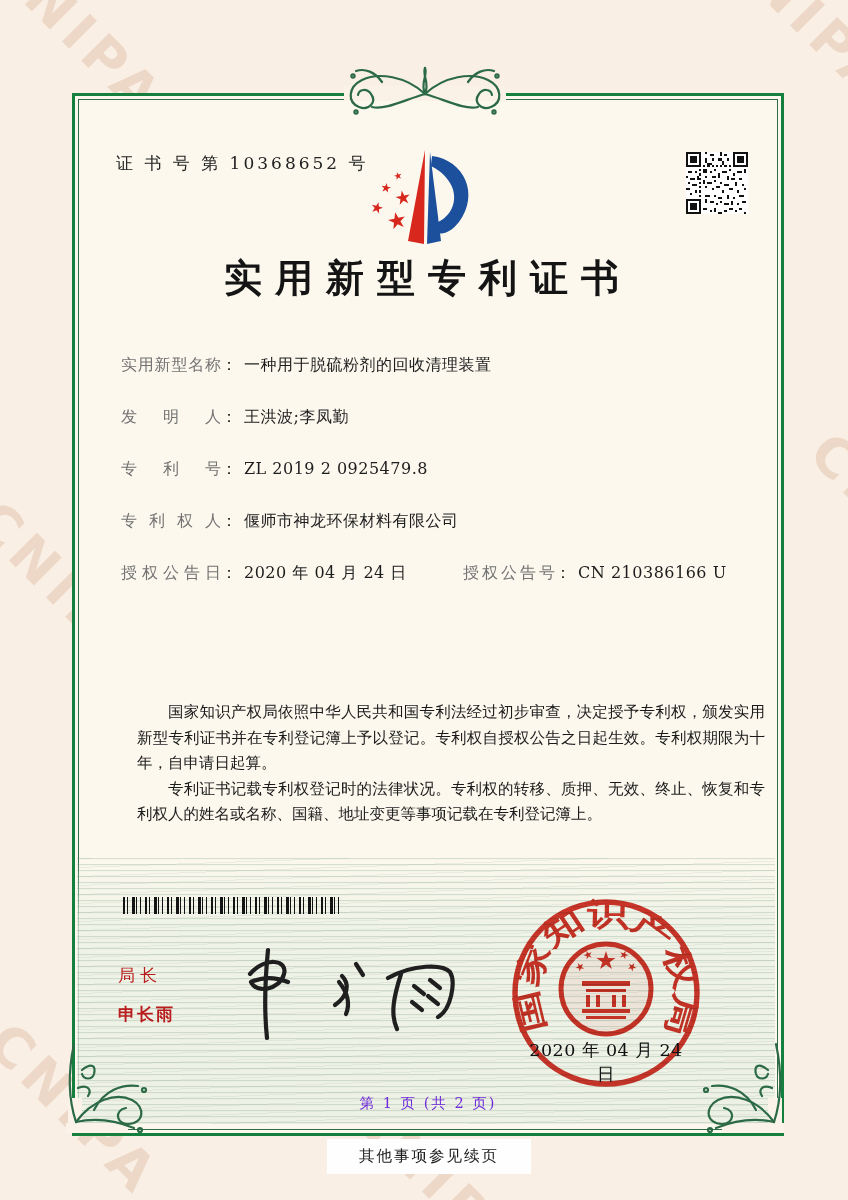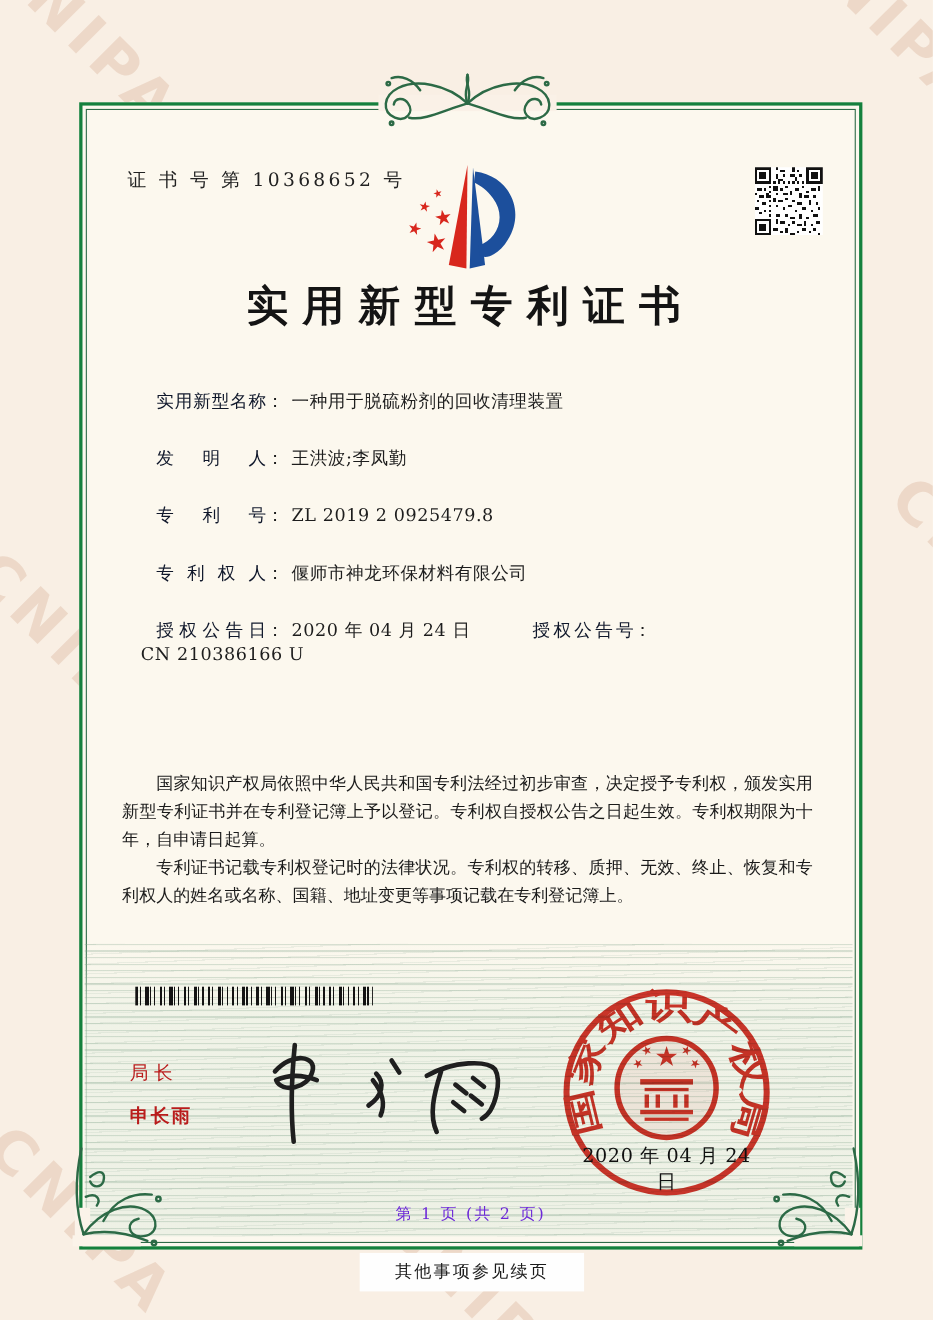--- a/index.html
+++ b/index.html
@@ -35,27 +35,27 @@
   .qr{position:absolute;left:611px;top:56px;z-index:3;}
   .title{
     position:absolute;left:0;top:157px;width:100%;text-align:center;
     font-size:38px;font-weight:bold;letter-spacing:13px;color:#141414;z-index:3;
   }
   
   .fields{position:absolute;left:46px;top:258px;width:624px;z-index:3;font-size:16px;}
   .frow{height:52px;line-height:22px;}
   .flabel{
     display:inline-block;width:100px;text-align:justify;text-align-last:justify;
-    vertical-align:top;color:#0f172a;margin-left:21px;
+    vertical-align:top;color:#737373;
   }
   .fcolon{display:inline-block;vertical-align:top;}
   .fvalue{display:inline-block;vertical-align:top;padding-left:7px;letter-spacing:0.5px;max-width:500px;}
   .fgroup{display:inline-block;width:337px;vertical-align:top;}
   
-  .paras{position:absolute;left:36px;top:604px;width:628px;z-index:3;}
+  .paras{position:absolute;left:62px;top:604px;width:628px;z-index:3;}
   .paras p{
     margin:0;text-indent:2em;font-size:15.5px;line-height:25.5px;
     text-align:justify;color:#1a1a1a;
   }
   
   .guilloche{
     position:absolute;left:2px;top:762px;width:698px;height:266px;z-index:2;
     background:
       repeating-linear-gradient(180deg, rgba(130,165,140,0.30) 0 1px, rgba(130,165,140,0.04) 1px 2px, rgba(255,255,255,0) 2px 6px),
       repeating-linear-gradient(178deg, rgba(140,170,150,0.14) 0 1px, rgba(255,255,255,0) 1px 9px),

